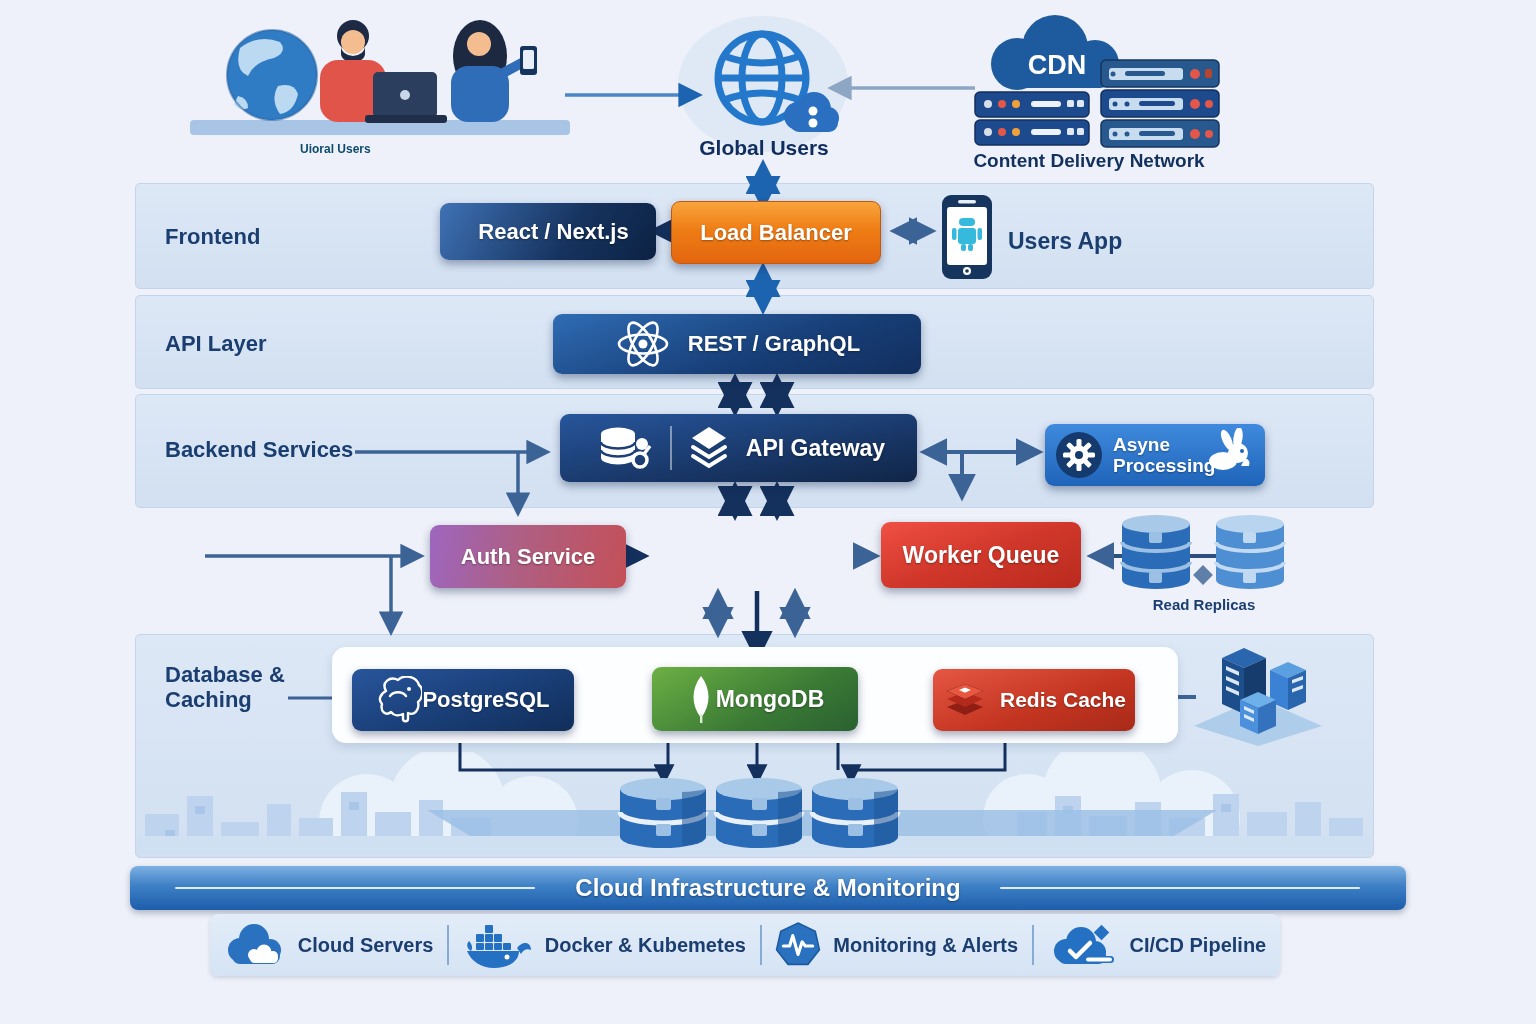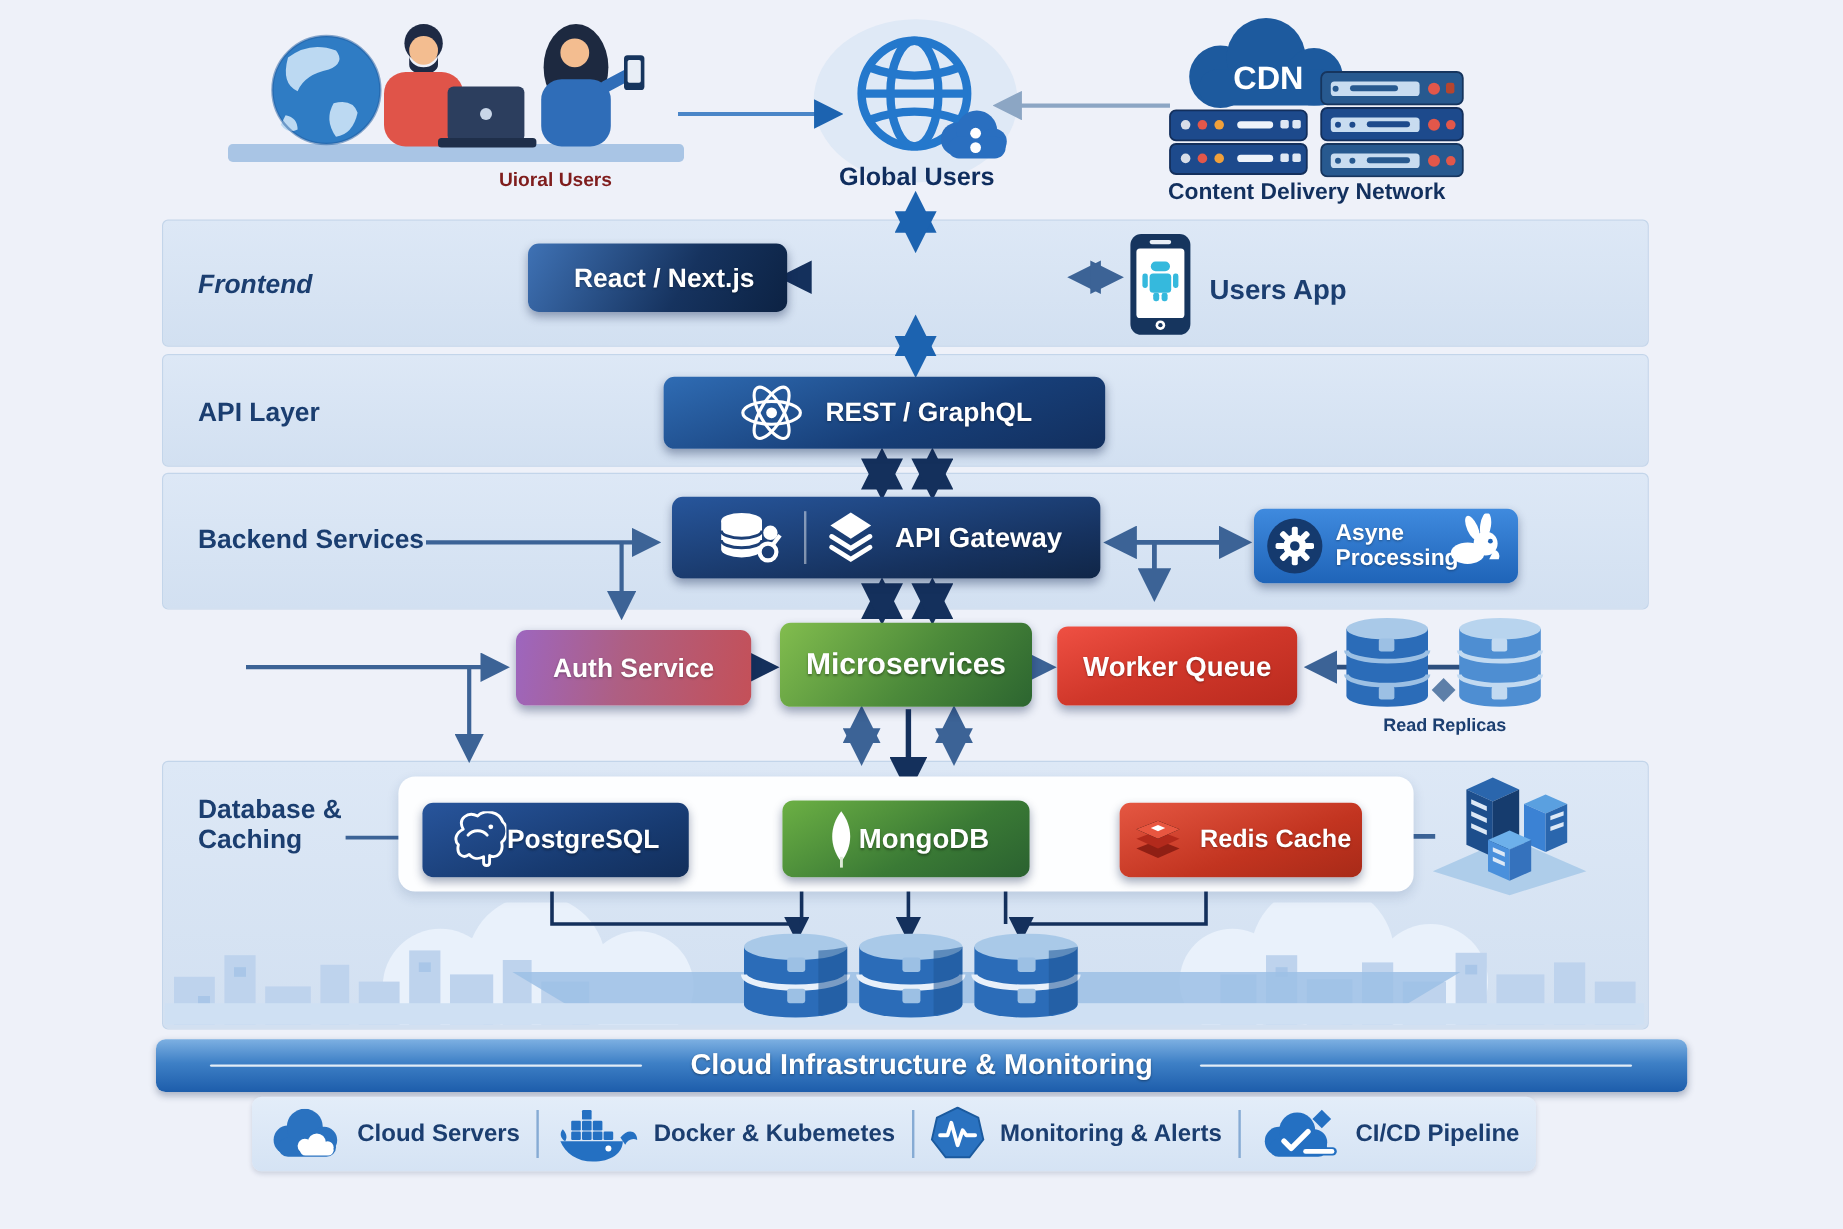--- a/index.html
+++ b/index.html
@@ -156,21 +156,21 @@
     </g>
     <g>
       <ellipse cx="300" cy="48" rx="27" ry="36" fill="#1d2940"></ellipse>
       <circle cx="299" cy="36" r="12" fill="#f3bd90"></circle>
       <rect x="271" y="58" width="58" height="56" rx="17" fill="#2f6db8"></rect>
       <rect x="318" y="62" width="30" height="10" rx="5" transform="rotate(-28 318 62)" fill="#2f6db8"></rect>
       <rect x="340" y="38" width="17" height="29" rx="3" fill="#16355e"></rect>
       <rect x="343" y="42" width="11" height="19" rx="1.5" fill="#e8eef6"></rect>
     </g>
   </svg>
-  <div class="lbl" style="left:300px;top:142px;width:210px;text-align:right;font-size:16px;color:#7f1d1d;">Uioral Users</div>
+  <div class="lbl" style="left:300px;top:142px;width:210px;text-align:left;font-size:12px;color:#0c4a6e;">Uioral Users</div>
 
   <div class="abs" style="left:678px;top:16px;width:170px;height:136px;border-radius:50%;background:#dfe9f6;z-index:1;"></div>
   <svg class="abs" style="left:700px;top:26px;" width="140" height="116" viewBox="0 0 140 116">
     <g stroke="#2478cc" stroke-width="7" fill="none">
       <circle cx="62" cy="52" r="44"></circle>
       <ellipse cx="62" cy="52" rx="20" ry="44"></ellipse>
       <path d="M18,52 H106"></path>
       <path d="M24,30 Q62,44 100,30"></path>
       <path d="M24,74 Q62,60 100,74"></path>
     </g>
@@ -235,23 +235,26 @@
           <circle cx="160" cy="120" r="2.5" fill="#27598f"></circle>
           <circle cx="172" cy="120" r="2.5" fill="#27598f"></circle>
         <rect x="184" y="117" width="36" height="5" rx="2.5" fill="#27598f"></rect>
           <circle cx="240" cy="120" r="5" fill="#e2574a"></circle>
           <circle cx="254" cy="120" r="4" fill="#e2574a"></circle>
       </g>
     </g>
   </svg>
   <div class="lbl" style="left:958px;top:150px;width:262px;text-align:center;font-size:19px;color:#12305e;">Content Delivery Network</div>
 
-  <div class="band-label" style="left:165px;top:224px;font-style:italic;">Frontend</div>
+  <div class="band-label" style="left:165px;top:224px;">Frontend</div>
   <div class="box boxlabel" style="left:440px;top:203px;width:205px;height:57px;background:linear-gradient(120deg,#3f72b5,#16335f 60%,#0c2243);padding-left:11px;">
     <span>React / Next.js</span>
+  </div>
+  <div class="box boxlabel" style="left:671px;top:201px;width:208px;height:61px;background:linear-gradient(180deg,#f9a43c,#ef7d15 45%,#e3650e);border:1px solid #c55708;">
+    <span>Load Balancer</span>
   </div>
   <svg class="abs" style="left:941px;top:194px;" width="52" height="86" viewBox="0 0 52 86">
     <rect x="1" y="1" width="50" height="84" rx="9" fill="#16355e"></rect>
     <rect x="17" y="6" width="18" height="3.5" rx="1.75" fill="#e8eef6"></rect>
     <rect x="6" y="13" width="40" height="58" rx="3" fill="#ffffff"></rect>
     <g fill="#35b9dd">
       <rect x="18" y="24" width="16" height="8" rx="4"></rect>
       <rect x="17" y="34" width="18" height="16" rx="3"></rect>
       <rect x="11" y="34" width="4.5" height="12" rx="2"></rect>
       <rect x="36.5" y="34" width="4.5" height="12" rx="2"></rect>
@@ -323,23 +326,20 @@
         <circle cx="33" cy="25" r="10"></circle>
         <ellipse cx="18" cy="33" rx="14" ry="9"></ellipse>
         <path d="M40,30 q6,2 4,8 l-8,0 z"></path>
       </g>
       <circle cx="37" cy="23" r="2" fill="#1f64b8"></circle>
     </svg>
   </div>
 
   <div class="box boxlabel" style="left:430px;top:525px;width:196px;height:63px;background:linear-gradient(100deg,#9d66bf,#ae5f83 45%,#c45058);">
     <span>Auth Service</span>
-  </div>
-  <div class="box" style="left:650px;top:519px;width:210px;height:70px;background:linear-gradient(130deg,#82bd4e,#4c8a3a 55%,#2c6530);font-size:25px;">
-    <span>Microservices</span>
   </div>
   <div class="box" style="left:881px;top:522px;width:200px;height:66px;background:linear-gradient(160deg,#ef5043,#d0372a 50%,#b92a1e);font-size:23px;">
     <span>Worker Queue</span>
   </div>
 
   <svg class="abs" style="left:1118px;top:512px;" width="172" height="86" viewBox="0 0 172 86">
     <g>
       <path d="M4,12 v56 a34,9 0 0 0 68,0 v-56" fill="#2b6cb8"></path>
       <path d="M4,30 a34,9 0 0 0 68,0 M4,50 a34,9 0 0 0 68,0" stroke="#9cc0e4" stroke-width="4" fill="none"></path>
       <ellipse cx="38" cy="12" rx="34" ry="9" fill="#a9c9e8"></ellipse>

